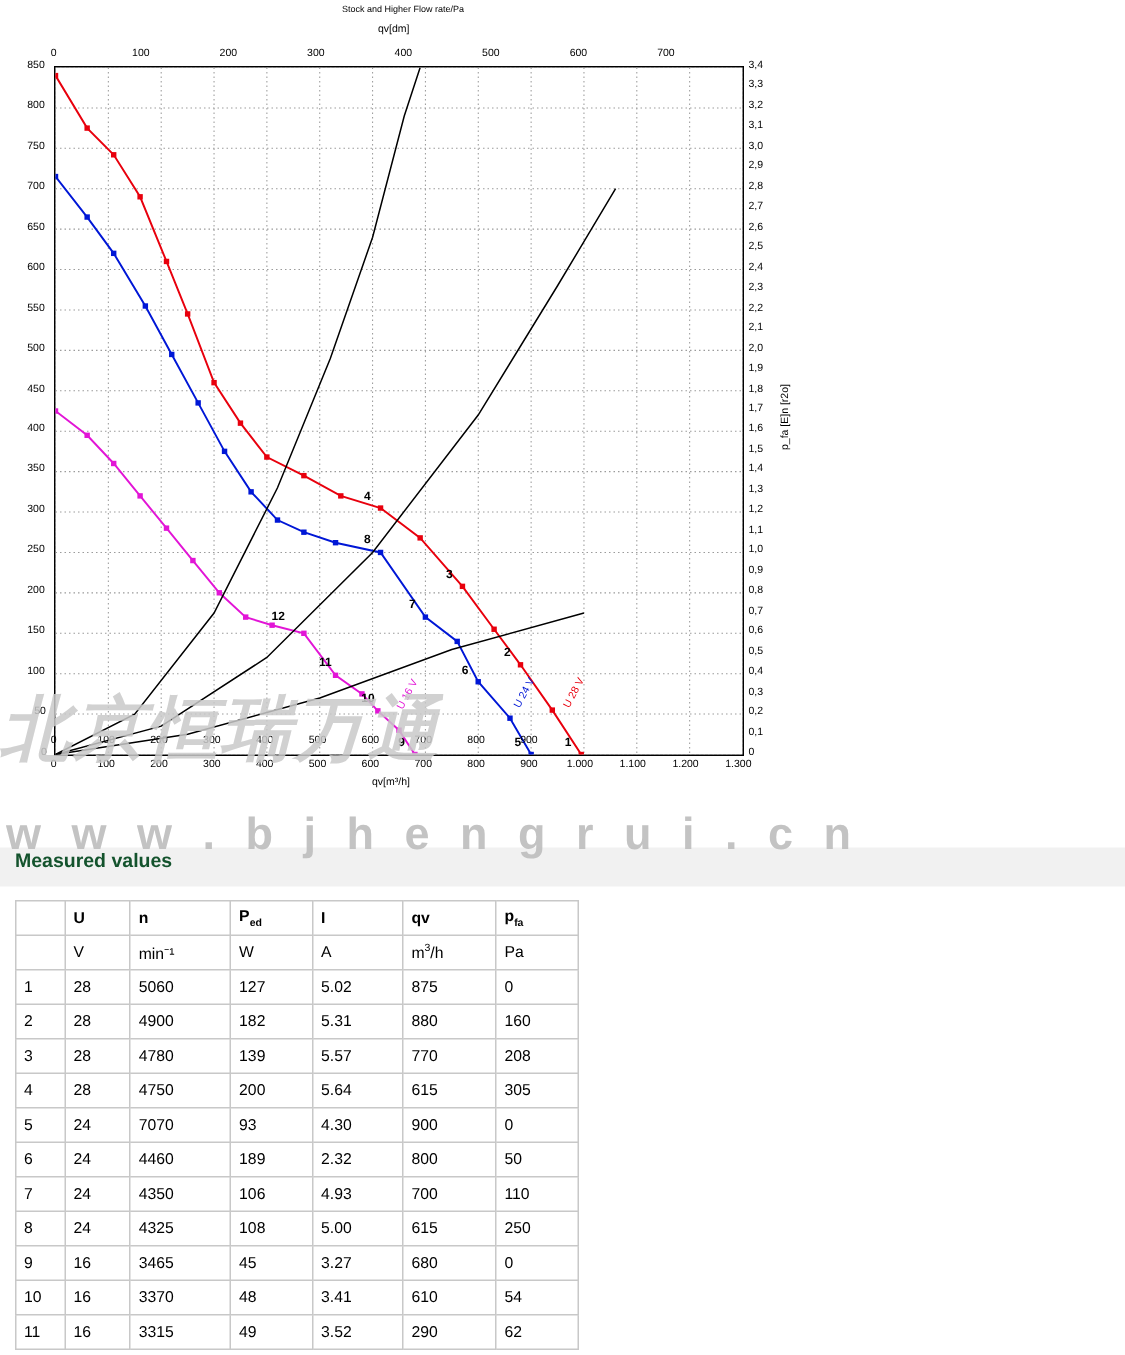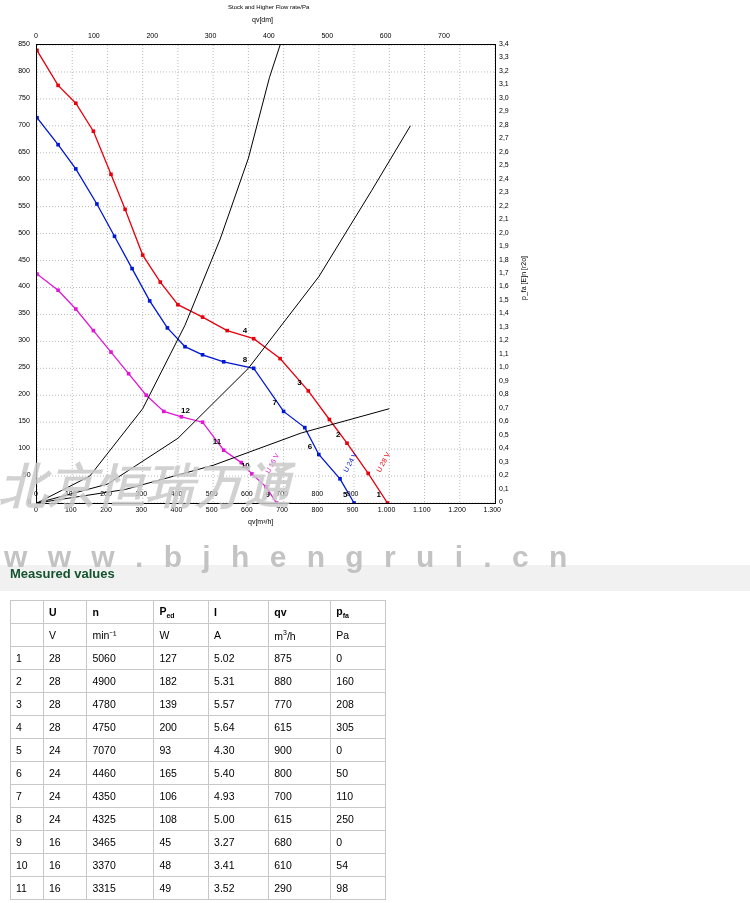--- a/index.html
+++ b/index.html
@@ -334,22 +334,22 @@
         <td>7070</td>
         <td>93</td>
         <td>4.30</td>
         <td>900</td>
         <td>0</td>
       </tr>
       <tr>
         <td class="idx">6</td>
         <td>24</td>
         <td>4460</td>
-        <td>165</td>
-        <td>5.40</td>
+        <td>189</td>
+        <td>2.32</td>
         <td>800</td>
         <td>50</td>
       </tr>
       <tr>
         <td class="idx">7</td>
         <td>24</td>
         <td>4350</td>
         <td>106</td>
         <td>4.93</td>
         <td>700</td>
@@ -382,16 +382,16 @@
         <td>610</td>
         <td>54</td>
       </tr>
       <tr>
         <td class="idx">11</td>
         <td>16</td>
         <td>3315</td>
         <td>49</td>
         <td>3.52</td>
         <td>290</td>
-        <td>98</td>
+        <td>62</td>
       </tr>
     </tbody>
 </table>
 
 </body></html>

